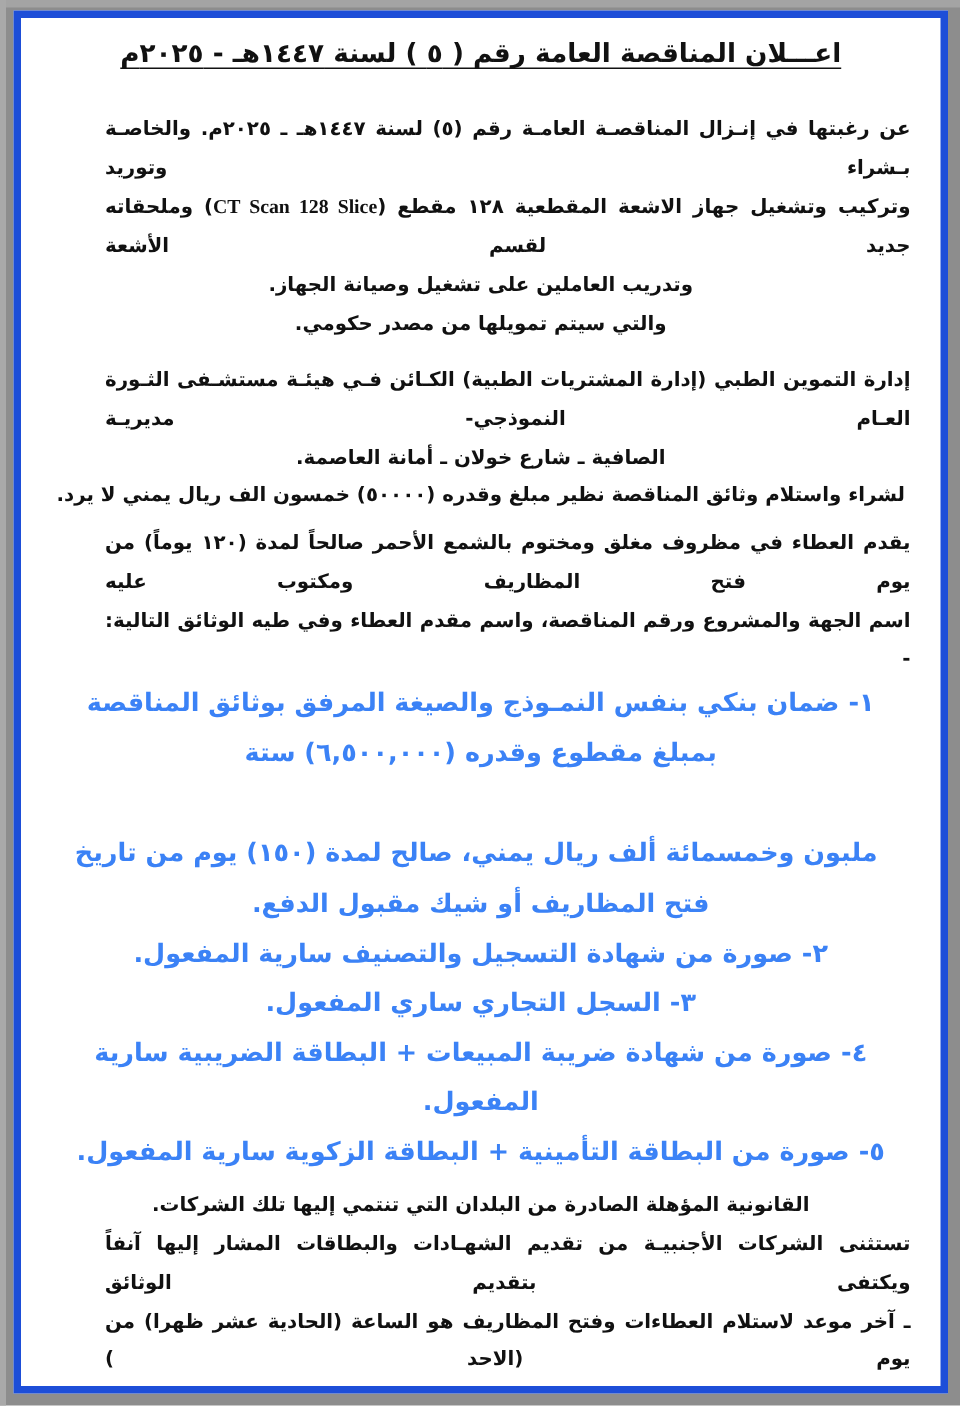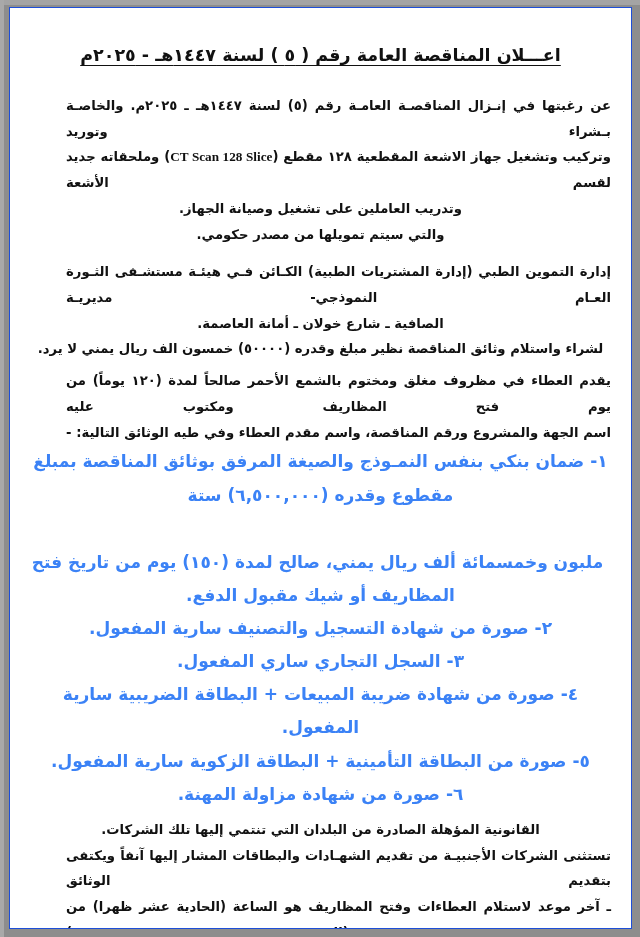--- a/index.html
+++ b/index.html
@@ -38,22 +38,22 @@
     width: 4px;
     background: #a9a9a9;
   }
 
   .page-sheet {
     position: relative;
     box-sizing: border-box;
     width: 100%;
     height: 100%;
     background: #ffffff;
-    border: 1px solid #1d4ed8;
-    padding: 25px 20px 10px 20px;
+    border: 5px solid #1d4ed8;
+    padding: 2px 20px 10px 20px;
     overflow: hidden;
     z-index: 2;
   }
 
   
   .doc-title {
     text-align: center;
     font-size: 17.5px;
     font-weight: bold;
     line-height: 1.25;
@@ -183,23 +183,20 @@
       </li>
       <li>
         <span class="num">٣-</span><span>السجل التجاري ساري المفعول.</span>
       </li>
       <li>
         <span class="num">٤-</span><span>صورة من شهادة ضريبة المبيعات + البطاقة الضريبية سارية المفعول.</span>
       </li>
       <li>
         <span class="num">٥-</span><span>صورة من البطاقة التأمينية + البطاقة الزكوية سارية المفعول.</span>
       </li>
-      <li>
-        <span class="num">٦-</span><span>صورة من شهادة مزاولة المهنة.</span>
-      </li>
     </ul>
 
     <div class="section-gap-sm"></div>
 
     <div class="dash-para">
       <span class="line center">القانونية المؤهلة الصادرة من البلدان التي تنتمي إليها تلك الشركات.</span>
       <span class="line justify">تستثنى الشركات الأجنبيـة من تقديم الشهـادات والبطاقات المشار إليها آنفاً ويكتفى بتقديم الوثائق</span>
     </div>
 
     <div class="dash-para">

